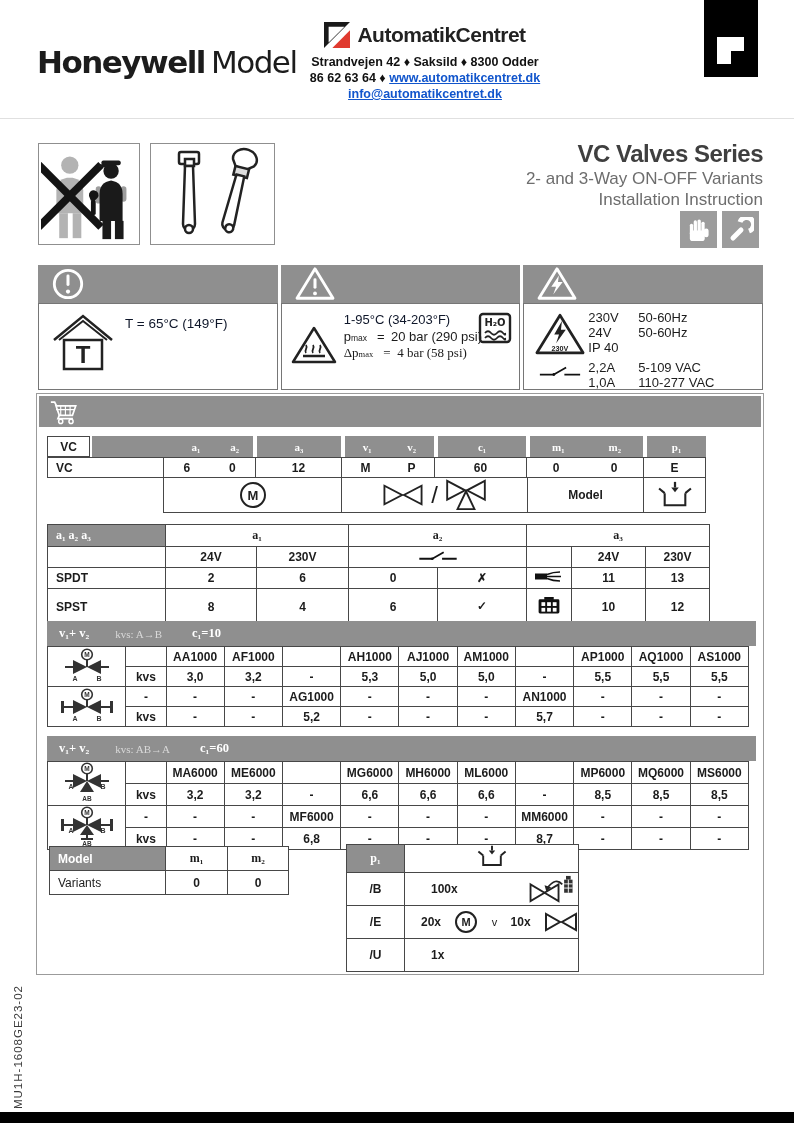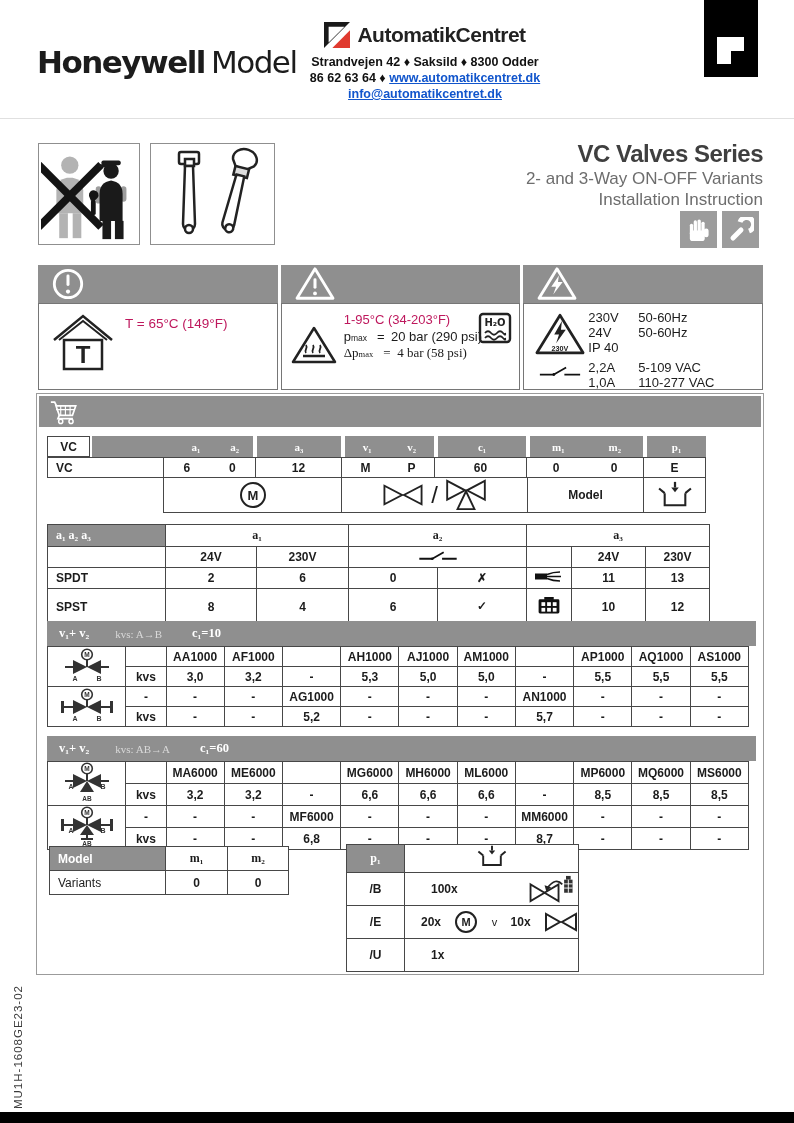--- a/index.html
+++ b/index.html
@@ -28,21 +28,21 @@
   .title-main{font-size:24px;font-weight:bold;color:#3f3f3f;letter-spacing:-0.5px;}
   .title-sub{font-size:17px;color:#6d6d6d;line-height:21px;}
   .title-icons{right:35px;top:211px;display:flex;gap:5px;}
   .tile{width:37px;height:37px;background:#9c9c9c;display:flex;align-items:center;justify-content:center;}
 
   
   .spec-row{left:38px;top:265px;width:725px;display:flex;gap:3px;}
   .spec-col{flex:1;display:flex;flex-direction:column;}
   .spec-head{height:38px;background:#8f8f8f;display:flex;align-items:center;padding-left:13px;}
   .spec-body{height:85px;border:1px solid #767676;background:#fff;position:relative;}
-  .spec-text{font-size:13.5px;color:#be185d;}
+  .spec-text{font-size:13.5px;color:#0f172a;}
   .pline{display:flex;align-items:baseline;font-size:13.5px;height:16px;}
   .pline sub{font-size:8.5px;}
   .eq{width:14px;text-align:left;margin-left:10px;}
   .erow{display:flex;font-size:13px;height:15px;}
   .erow .ca{width:50px;}
 
   
   .main-box{left:36px;top:393px;width:728px;height:582px;border:1px solid #9b9b9b;background:#fff;}
   .cart-bar{position:absolute;left:2px;top:2px;width:722px;height:31px;background:#8f8f8f;display:flex;align-items:center;padding-left:10px;box-sizing:border-box;}
 

